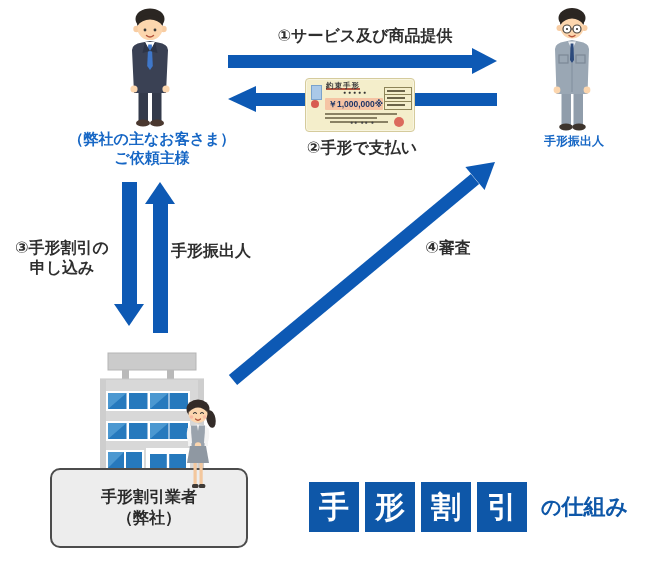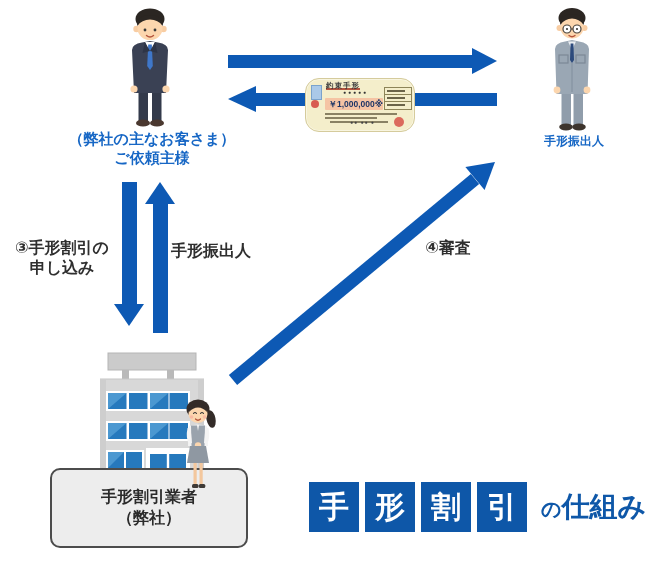--- a/index.html
+++ b/index.html
@@ -26,21 +26,21 @@
   
   .shaft{position:absolute;background:var(--arrow-blue);}
   .tri{position:absolute;width:0;height:0;}
   .head-right{border-top:13.5px solid transparent;border-bottom:13.5px solid transparent;border-left:25px solid var(--arrow-blue);}
   .head-left{border-top:13.5px solid transparent;border-bottom:13.5px solid transparent;border-right:28px solid var(--arrow-blue);}
   .head-down{border-left:15.5px solid transparent;border-right:15.5px solid transparent;border-top:22px solid var(--arrow-blue);}
   .head-up{border-left:15.5px solid transparent;border-right:15.5px solid transparent;border-bottom:22px solid var(--arrow-blue);}
   
   .bill{
     position:absolute;left:305px;top:78px;width:108px;height:52px;
-    background:#f4eecb;border:1px solid #d5cb9c;border-radius:14px;z-index:3;
+    background:#f4eecb;border:1px solid #d5cb9c;border-radius:4px;z-index:3;
     box-shadow:0 0 0 1px rgba(255,255,255,.4) inset;
   }
   .bill-stamp{position:absolute;left:5px;top:6px;width:9px;height:13px;background:#aac9e8;border:1px solid #7aa3cc;}
   .bill-stamp-dot{position:absolute;left:5px;top:21px;width:8px;height:8px;border-radius:50%;background:#d85b50;}
   .bill-header{position:absolute;left:20px;top:2px;font-size:7.5px;font-weight:bold;color:#3a3a3a;letter-spacing:1px;white-space:nowrap;}
   .bill-header-mark{position:absolute;left:20px;top:9px;width:34px;height:1.5px;background:#b5543f;}
   .bill-dots-top{position:absolute;left:37px;top:10px;font-size:5px;letter-spacing:2px;color:#333;}
   .bill-amount{
     position:absolute;left:19px;top:19px;width:58px;height:12px;background:#f5c4a4;
     font-size:8.5px;font-weight:bold;color:#1d3566;text-align:right;line-height:12px;border-radius:1px;white-space:nowrap;
@@ -60,21 +60,21 @@
     font-weight:bold;font-size:16px;color:#2b2b2b;line-height:1.3;text-align:left;
   }
   
   .title-row{position:absolute;left:309px;top:482px;height:50px;display:flex;align-items:center;z-index:4;}
   .title-sq{
     width:50px;height:50px;background:var(--title-blue);color:#fff;margin-right:6px;
     display:flex;align-items:center;justify-content:center;font-size:30px;font-weight:bold;
   }
   .title-suffix{margin-left:8px;color:var(--title-blue);font-weight:bold;white-space:nowrap;}
   .title-suffix .no{font-size:20px;}
-  .title-suffix .rest{font-size:28px;margin-top:14px;}
+  .title-suffix .rest{font-size:22px;margin-top:14px;}
   svg{display:block;}
 </style>
 </head>
 <body>
 
 <div class="stage">
 
   <svg class="abs" style="left:118px;top:6px" width="64" height="122" viewBox="0 0 64 122">
     <ellipse cx="32" cy="13" rx="14.5" ry="10.5" fill="#2b2622"></ellipse>
     <circle cx="18.5" cy="23" r="3.2" fill="#f8cda3"></circle>
@@ -123,20 +123,21 @@
     <circle cx="45" cy="84" r="3.4" fill="#fcd6ae"></circle>
     <rect x="19.5" y="88" width="9.5" height="31" fill="#909dab"></rect>
     <rect x="31.5" y="88" width="9.5" height="31" fill="#909dab"></rect>
     <ellipse cx="24" cy="121" rx="6.8" ry="3.4" fill="#3d342d"></ellipse>
     <ellipse cx="37" cy="121" rx="6.8" ry="3.4" fill="#3d342d"></ellipse>
   </svg>
   <div class="actor-label" style="left:519px;top:134px;width:110px;font-size:12px">手形振出人</div>
 
   <div class="shaft" style="left:228px;top:55px;width:245px;height:13px"></div>
   <div class="tri head-right" style="left:472px;top:48px"></div>
+  <div class="flow-label" style="left:245px;top:26px;width:240px">①サービス及び商品提供</div>
 
   <div class="shaft" style="left:256px;top:93px;width:241px;height:13px"></div>
   <div class="tri head-left" style="left:228px;top:86px"></div>
 
   <div class="bill">
     <div class="bill-stamp"></div>
     <div class="bill-stamp-dot"></div>
     <div class="bill-header-mark"></div>
     <div class="bill-header">約束手形</div>
     <div class="bill-dots-top">●●●●●</div>
@@ -151,20 +152,21 @@
         <div class="row">
           <i></i>
         </div>
     </div>
     <div class="fine" style="left:19px;top:34px;width:72px"></div>
     <div class="fine" style="left:19px;top:38px;width:52px"></div>
     <div class="fine" style="left:24px;top:42px;width:58px"></div>
     <div class="bill-dots-bottom">●● ●● ●</div>
     <div class="bill-seal"></div>
   </div>
+  <div class="flow-label" style="left:282px;top:138px;width:160px">②手形で支払い</div>
 
   <div class="shaft" style="left:122px;top:182px;width:15px;height:124px"></div>
   <div class="tri head-down" style="left:114px;top:304px"></div>
   <div class="flow-label" style="left:6px;top:238px;width:112px">
     <div>③手形割引の</div>
     <div>申し込み</div>
   </div>
 
   <div class="tri head-up" style="left:145px;top:182px"></div>
   <div class="shaft" style="left:153px;top:203px;width:15px;height:130px"></div>

